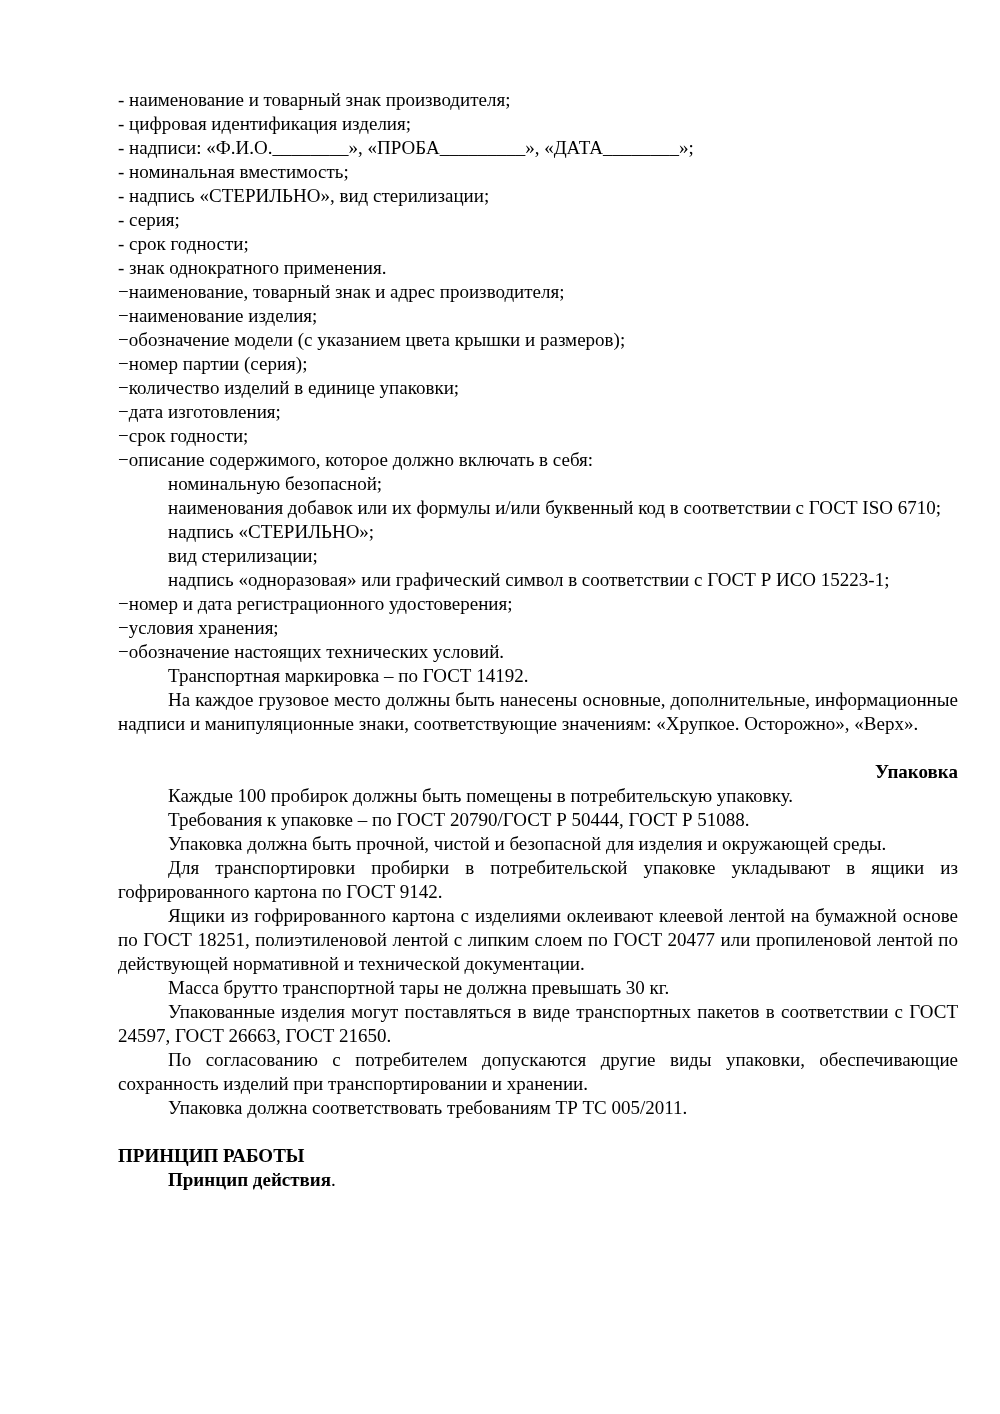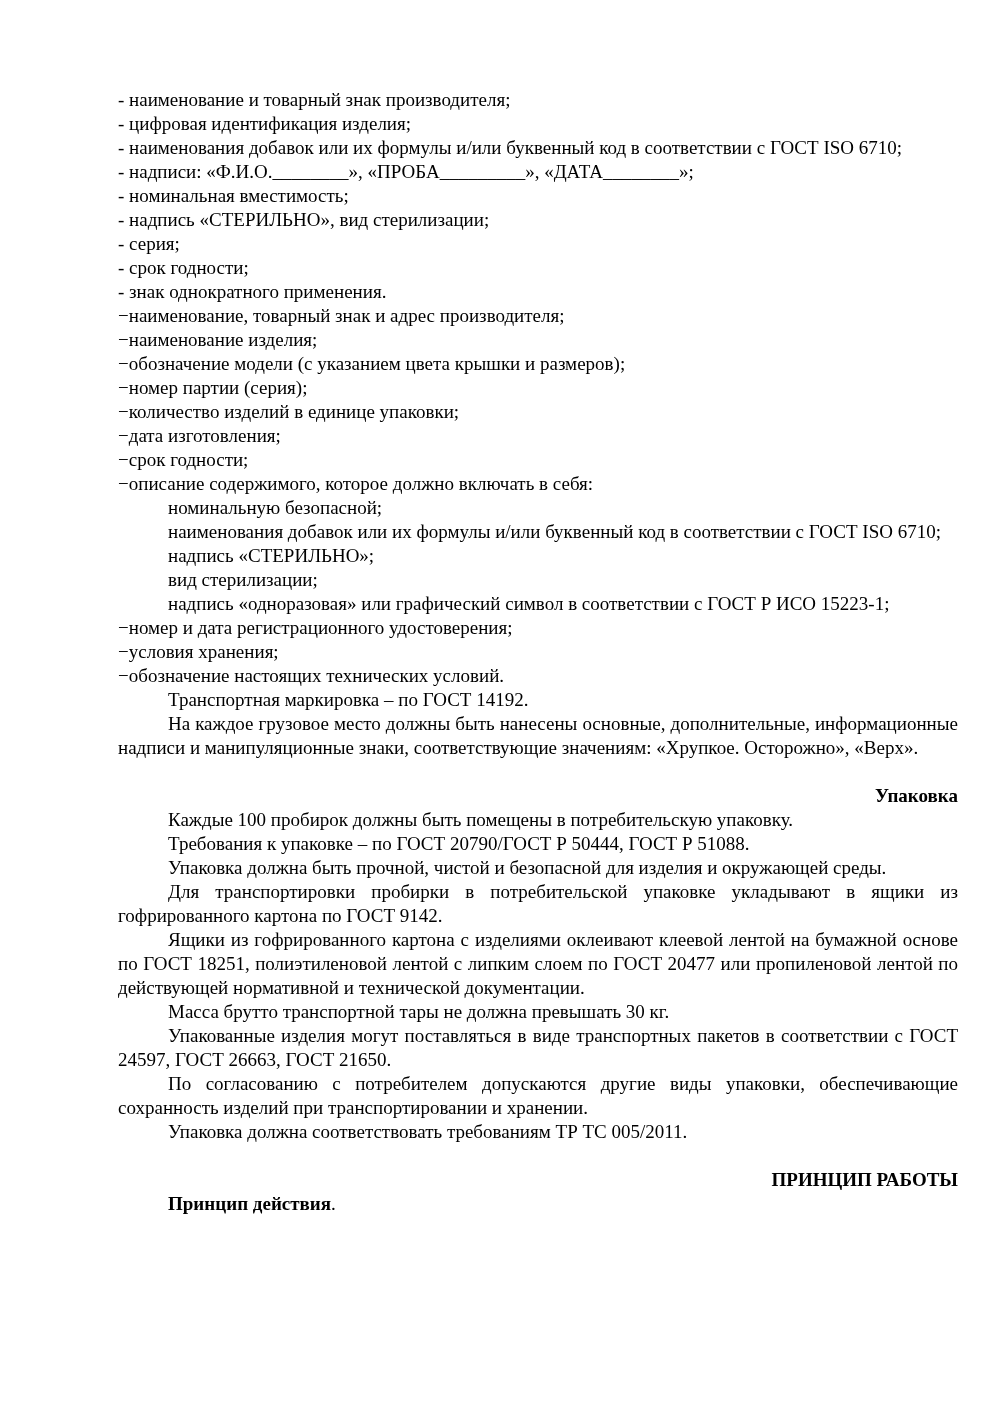--- a/index.html
+++ b/index.html
@@ -36,34 +36,33 @@
   
   .p-heading {
     font-weight: bold;
     text-indent: 95px;
     text-align: right;
     margin-top: 24px;
   }
   
   .p-heading-center {
     font-weight: bold;
-    text-align: right;
+    text-align: left;
     text-indent: 0;
     margin-top: 24px;
   }
   .run-bold { font-weight: bold; }
 </style>
 </head>
 <body>
 
 <div class="page">
   <div class="content">
       <p class="para p-plain">- наименование и товарный знак производителя;</p>
       <p class="para p-plain">- цифровая идентификация изделия;</p>
-      <p class="para p-plain">- наименования добавок или их формулы и/или буквенный код в соответствии с ГОСТ ISO 6710;</p>
       <p class="para p-plain">- надписи: «Ф.И.О.________», «ПРОБА_________», «ДАТА________»;</p>
       <p class="para p-plain">- номинальная вместимость;</p>
       <p class="para p-plain">- надпись «СТЕРИЛЬНО», вид стерилизации;</p>
       <p class="para p-plain">- серия;</p>
       <p class="para p-plain">- срок годности;</p>
       <p class="para p-plain">- знак однократного применения.</p>
       <p class="para p-plain">−наименование, товарный знак и адрес производителя;</p>
       <p class="para p-plain">−наименование изделия;</p>
       <p class="para p-plain">−обозначение модели (с указанием цвета крышки и размеров);</p>
       <p class="para p-plain">−номер партии (серия);</p>

